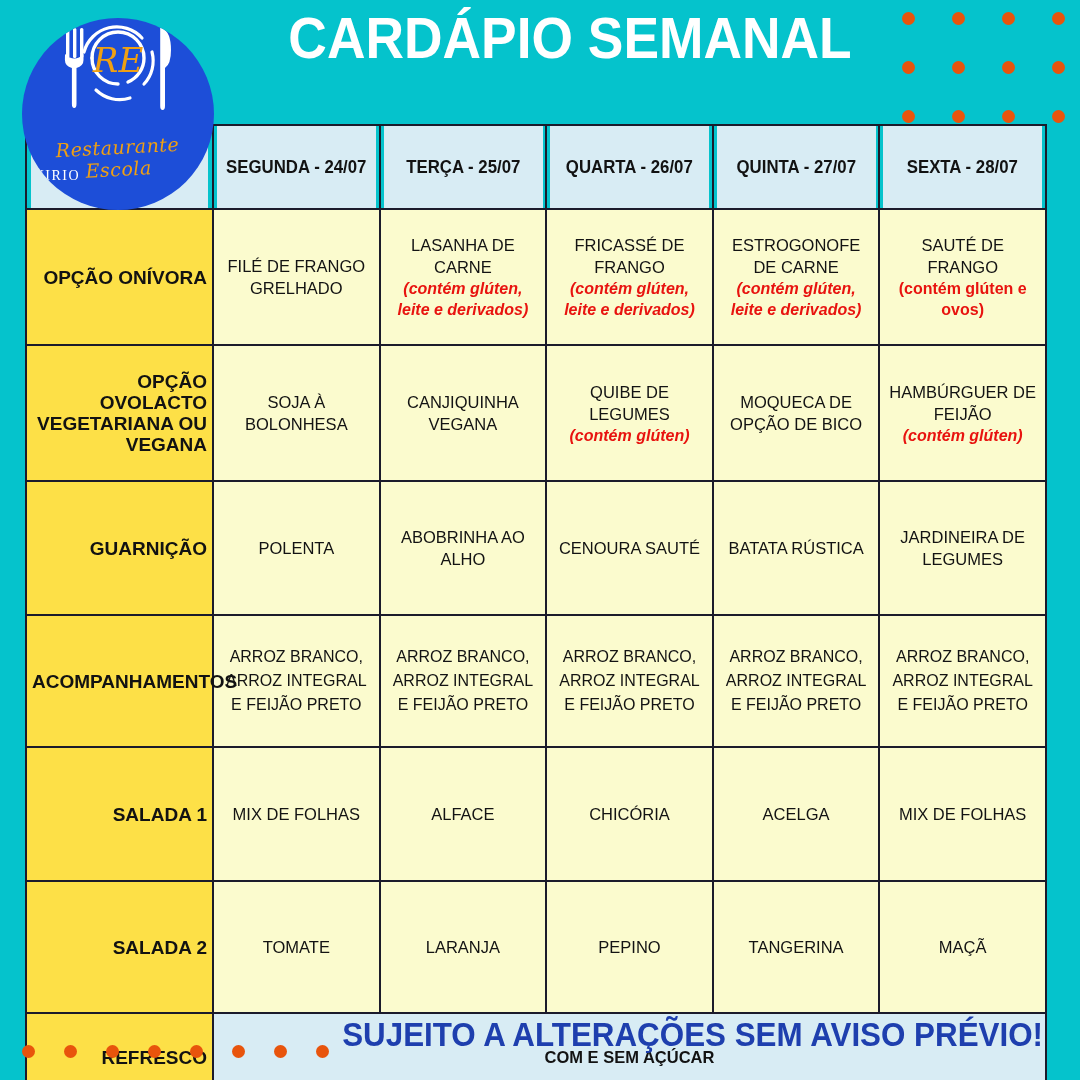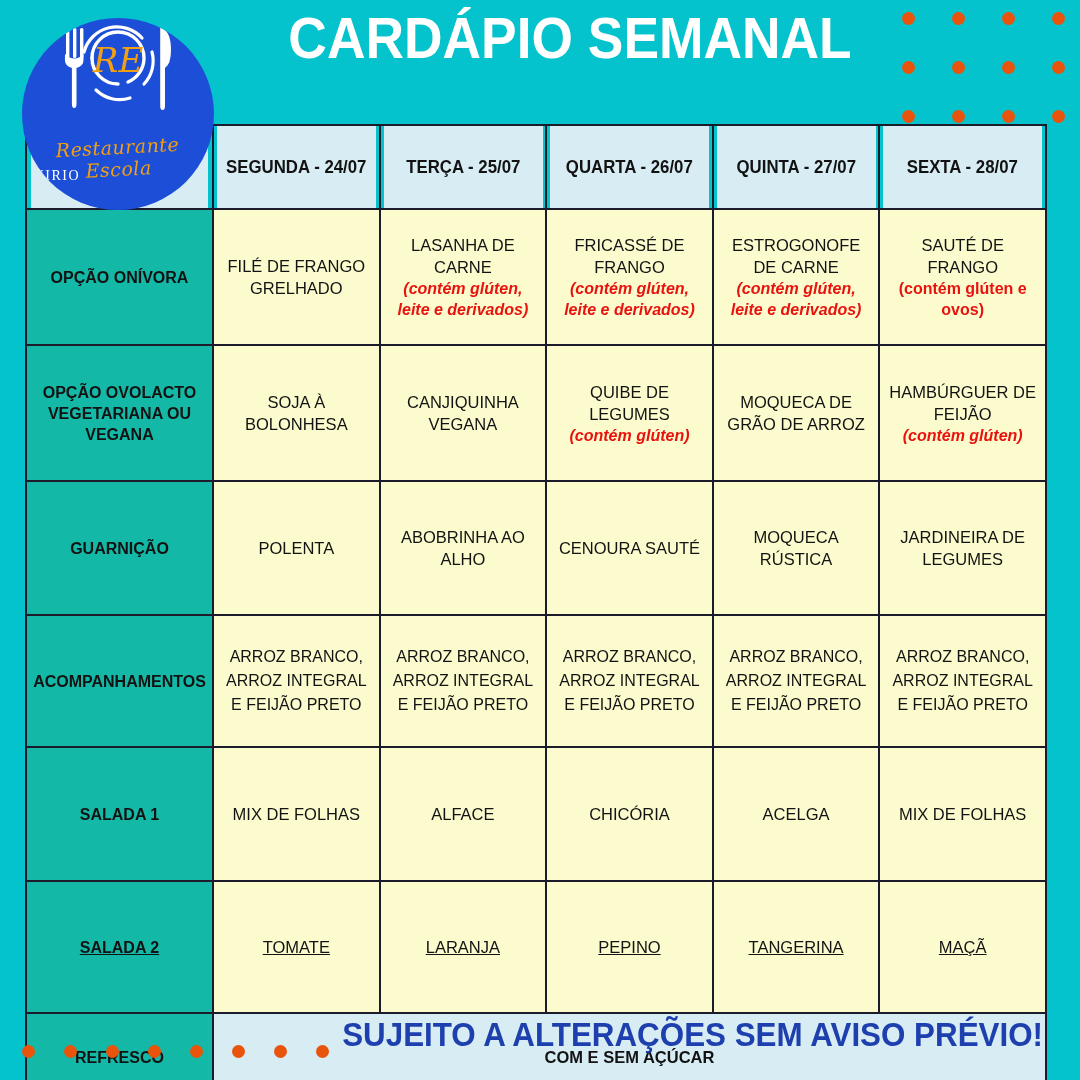--- a/index.html
+++ b/index.html
@@ -87,25 +87,26 @@
 
   th.day-head{
     background:#d8ecf4;
     height:74px;
     color:#121212;
     font-size:17.5px;
     font-weight:bold;
     transform:scaleX(0.96);
   }
   td.row-label{
-    background:#14b8a6;
+    background:#fde047;
     color:#121212;
-    font-size:16px;
+    font-size:19px;
     font-weight:bold;
     line-height:21px;
+    text-align:right;
   }
   td.cell{
     background:#fbfbce;
     color:#131313;
     font-size:16.5px;
     line-height:22px;
     font-weight:normal;
     margin-left:7px;
   }
   td.cell.small{ font-size:16px; line-height:24px; }
@@ -117,21 +118,21 @@
     font-size:16px;
     line-height:21px;
   }
   .warn.upright{ font-style:normal; }
 
   tr.r-onivora td{ height:126px; }
   tr.r-veg td{ height:126px; }
   tr.r-guarnicao td{ height:124px; }
   tr.r-acomp td{ height:122px; }
   tr.r-salada1 td{ height:124px; }
-  tr.r-salada2 td{ height:122px;text-decoration:underline; }
+  tr.r-salada2 td{ height:122px; }
   tr.r-refresco td{ height:78px; }
 
   td.refresco-cell{
     background:#d8ecf4;
     color:#121212;
     font-size:16.5px;
     font-weight:bold;
   }
 
   
@@ -225,30 +226,30 @@
       <td class="cell"><span>FRICASSÉ DE FRANGO</span><span class="warn">(contém glúten, leite e derivados)</span></td>
       <td class="cell"><span>ESTROGONOFE DE CARNE</span><span class="warn">(contém glúten, leite e derivados)</span></td>
       <td class="cell"><span>SAUTÉ DE FRANGO</span><span class="warn upright">(contém glúten e ovos)</span></td>
     </tr>
 
     <tr class="r-veg">
       <td class="row-label">OPÇÃO OVOLACTO VEGETARIANA OU VEGANA</td>
       <td class="cell"><span>SOJA À BOLONHESA</span><span class="warn"></span></td>
       <td class="cell"><span>CANJIQUINHA VEGANA</span><span class="warn"></span></td>
       <td class="cell"><span>QUIBE DE LEGUMES</span><span class="warn">(contém glúten)</span></td>
-      <td class="cell"><span>MOQUECA DE GRÃO DE ARROZ</span><span class="warn"></span></td>
+      <td class="cell"><span>MOQUECA DE OPÇÃO DE BICO</span><span class="warn"></span></td>
       <td class="cell"><span>HAMBÚRGUER DE FEIJÃO</span><span class="warn">(contém glúten)</span></td>
     </tr>
 
     <tr class="r-guarnicao">
       <td class="row-label">GUARNIÇÃO</td>
       <td class="cell"><span>POLENTA</span></td>
       <td class="cell"><span>ABOBRINHA AO ALHO</span></td>
       <td class="cell"><span>CENOURA SAUTÉ</span></td>
-      <td class="cell"><span>MOQUECA RÚSTICA</span></td>
+      <td class="cell"><span>BATATA RÚSTICA</span></td>
       <td class="cell"><span>JARDINEIRA DE LEGUMES</span></td>
     </tr>
 
     <tr class="r-acomp">
       <td class="row-label">ACOMPANHAMENTOS</td>
       <td class="cell small"><span>ARROZ BRANCO, ARROZ INTEGRAL E FEIJÃO PRETO</span></td>
       <td class="cell small"><span>ARROZ BRANCO, ARROZ INTEGRAL E FEIJÃO PRETO</span></td>
       <td class="cell small"><span>ARROZ BRANCO, ARROZ INTEGRAL E FEIJÃO PRETO</span></td>
       <td class="cell small"><span>ARROZ BRANCO, ARROZ INTEGRAL E FEIJÃO PRETO</span></td>
       <td class="cell small"><span>ARROZ BRANCO, ARROZ INTEGRAL E FEIJÃO PRETO</span></td>

